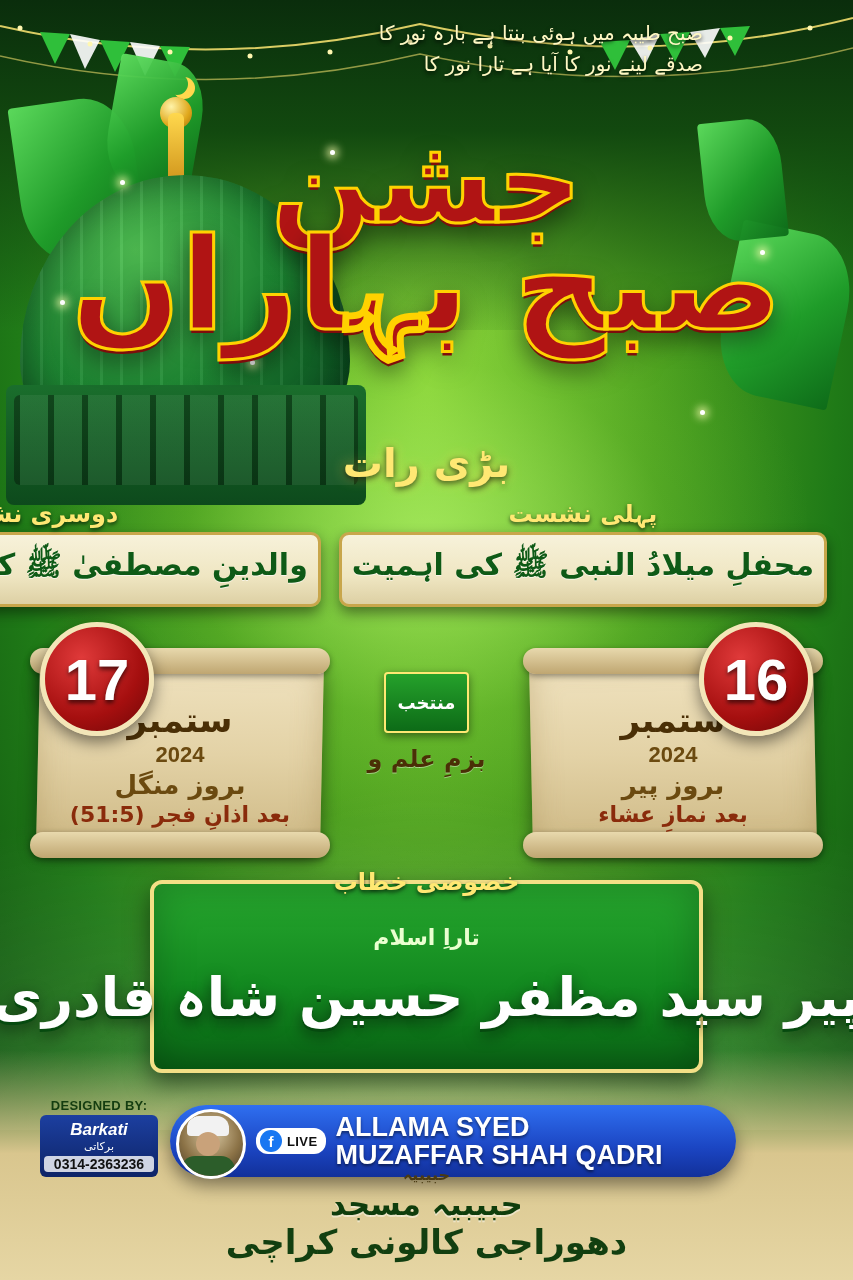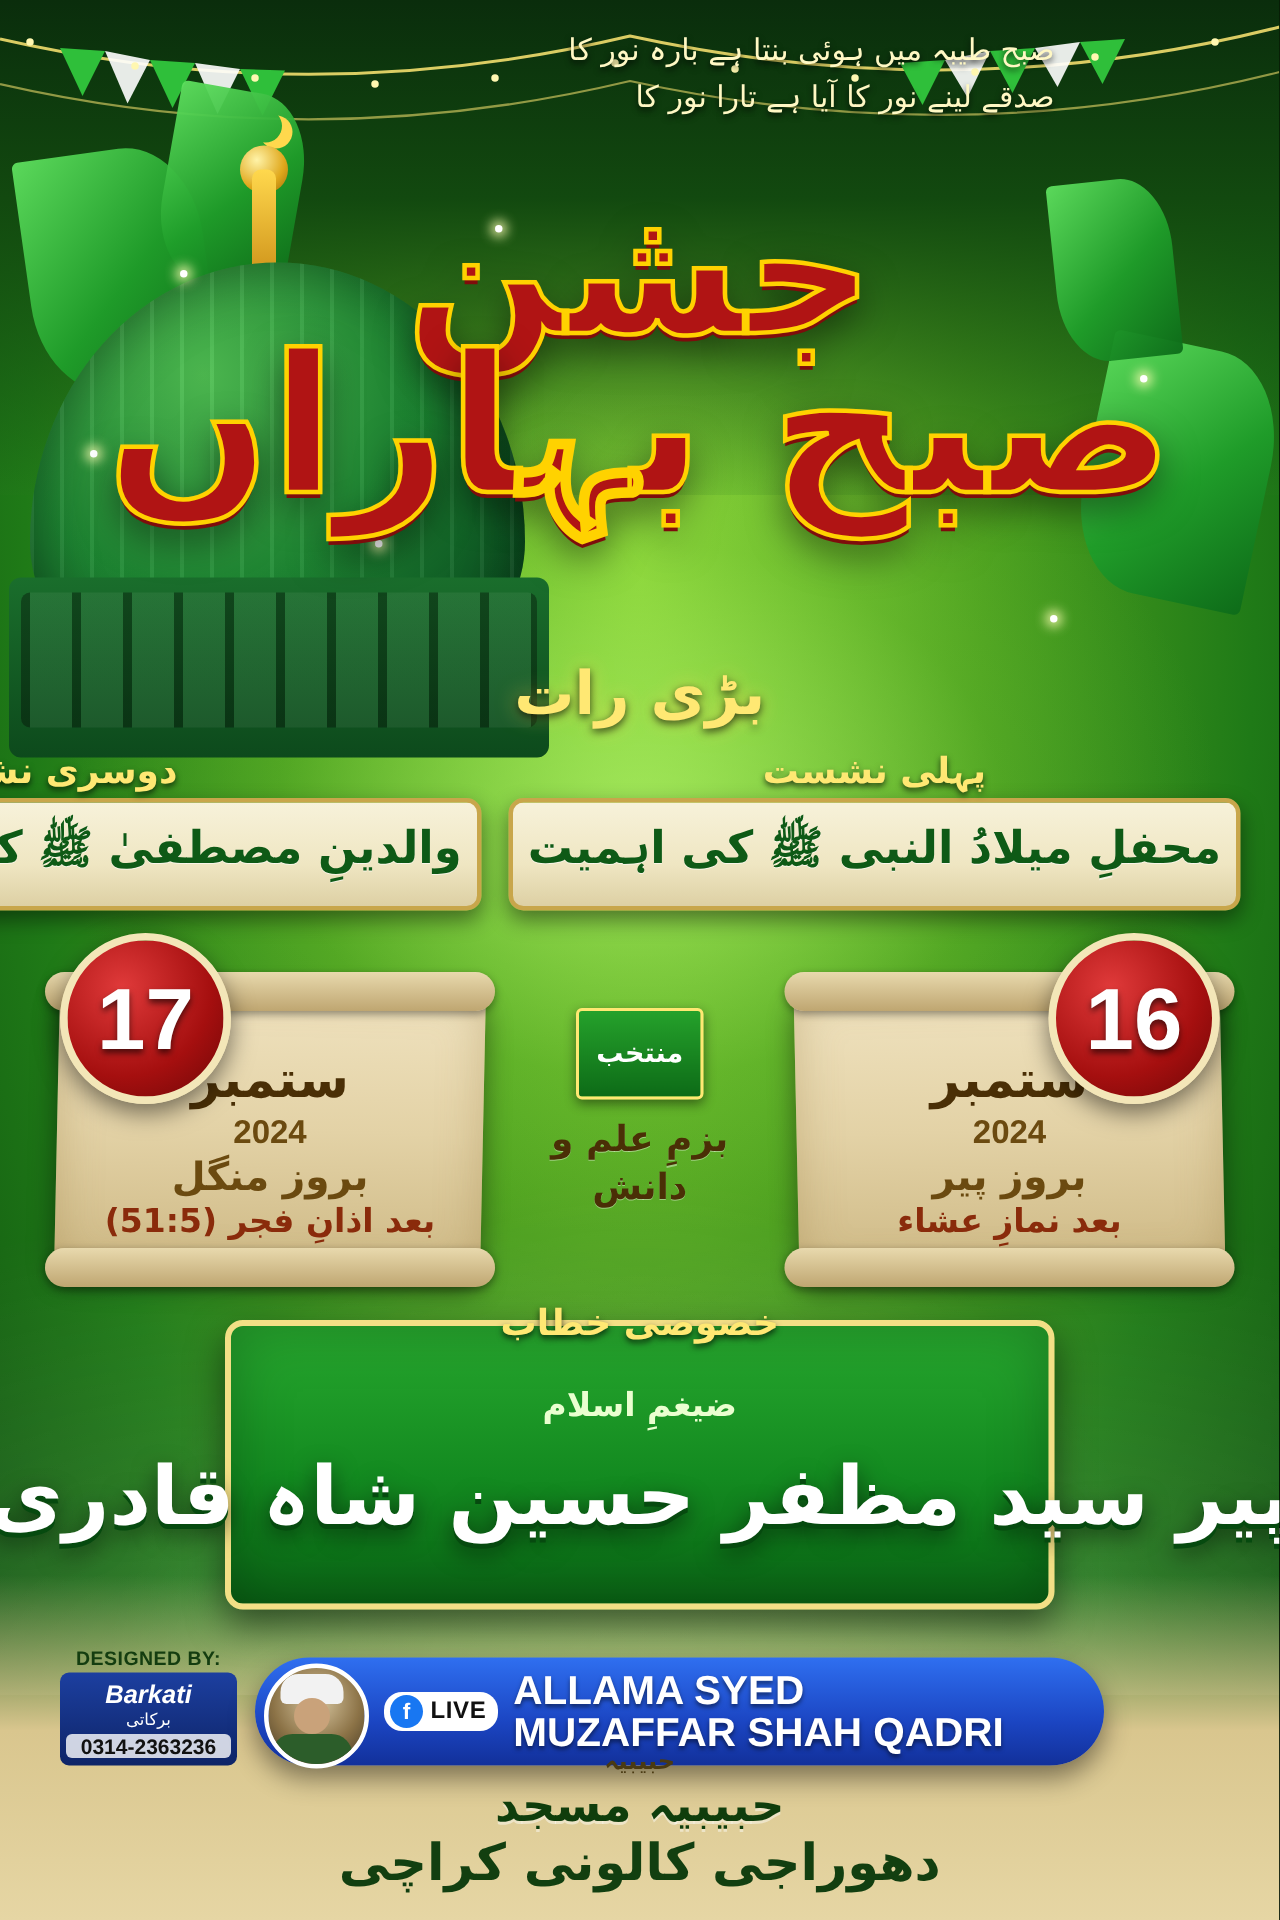--- a/index.html
+++ b/index.html
@@ -323,21 +323,21 @@
   }
   .fb-badge {
     display: flex; align-items: center; gap: 5px;
     background: #ffffff; border-radius: 12px; padding: 2px 8px 2px 4px;
   }
   .fb-circle {
     width: 22px; height: 22px; border-radius: 50%;
     background: #1877f2; color: #fff; font-weight: bold; font-size: 15px;
     display: flex; align-items: center; justify-content: center;
   }
-  .fb-live { color: #111; font-size: 16px; font-weight: bold; letter-spacing: .4px; }
+  .fb-live { color: #111; font-size: 13px; font-weight: bold; letter-spacing: .4px; }
   .live-text {
     color: #fff; font-size: 27px; font-weight: bold; line-height: 1.05;
     text-shadow: 0 2px 3px rgba(0,0,0,0.5);
   }
 
   
   .venue {
     position: absolute; left: 0; right: 0; bottom: 18px;
     text-align: center;
   }
@@ -474,27 +474,26 @@
       </div>
       <div class="day-badge badge-left">17</div>
     </div>
 
   </div>
 
   <div class="mid-ribbon">
     <div class="mid-tag urdu">منتخب</div>
     <div class="mid-lines urdu">
       <div>بزمِ علم و</div>
-      <div>دانش</div>
     </div>
   </div>
 
   <div class="speaker-panel">
     <div class="khitab-tag urdu">خصوصی خطاب</div>
-    <div class="speaker-sub urdu">ضیغمِ اسلام</div>
+    <div class="speaker-sub urdu">تاراِ اسلام</div>
     <div class="speaker-name urdu">پیر سید مظفر حسین شاہ قادری</div>
   </div>
 
   <div class="designer">
     <div class="designer-title">DESIGNED BY:</div>
     <div class="designer-card">
       <div class="designer-brand">Barkati</div>
       <div class="designer-ar urdu">برکاتی</div>
       <div class="designer-phone">0314-2363236</div>
     </div>

